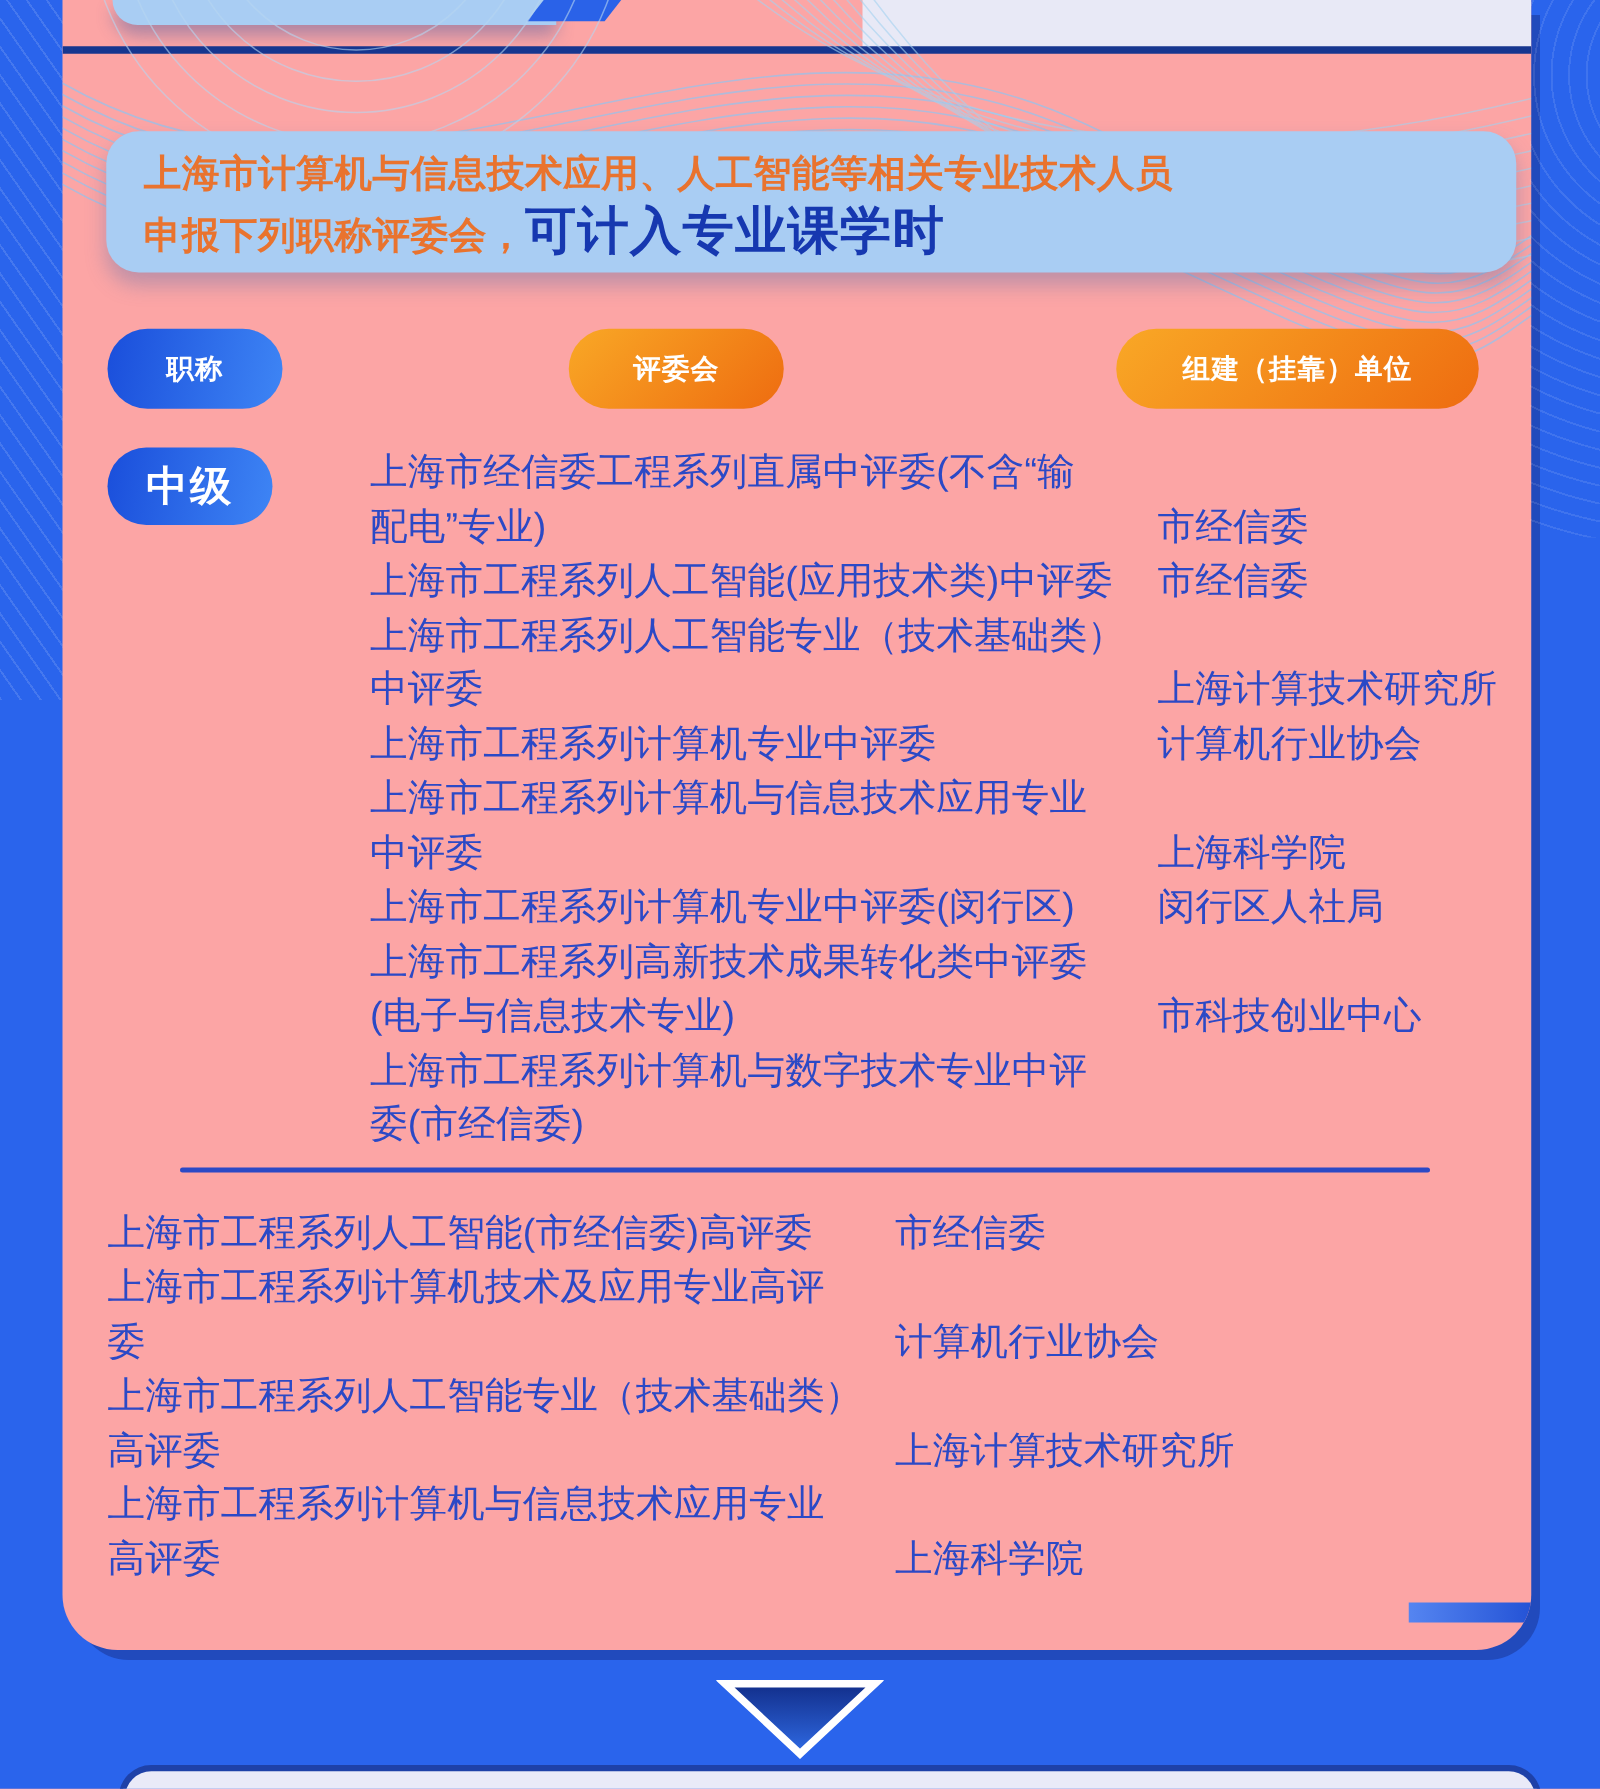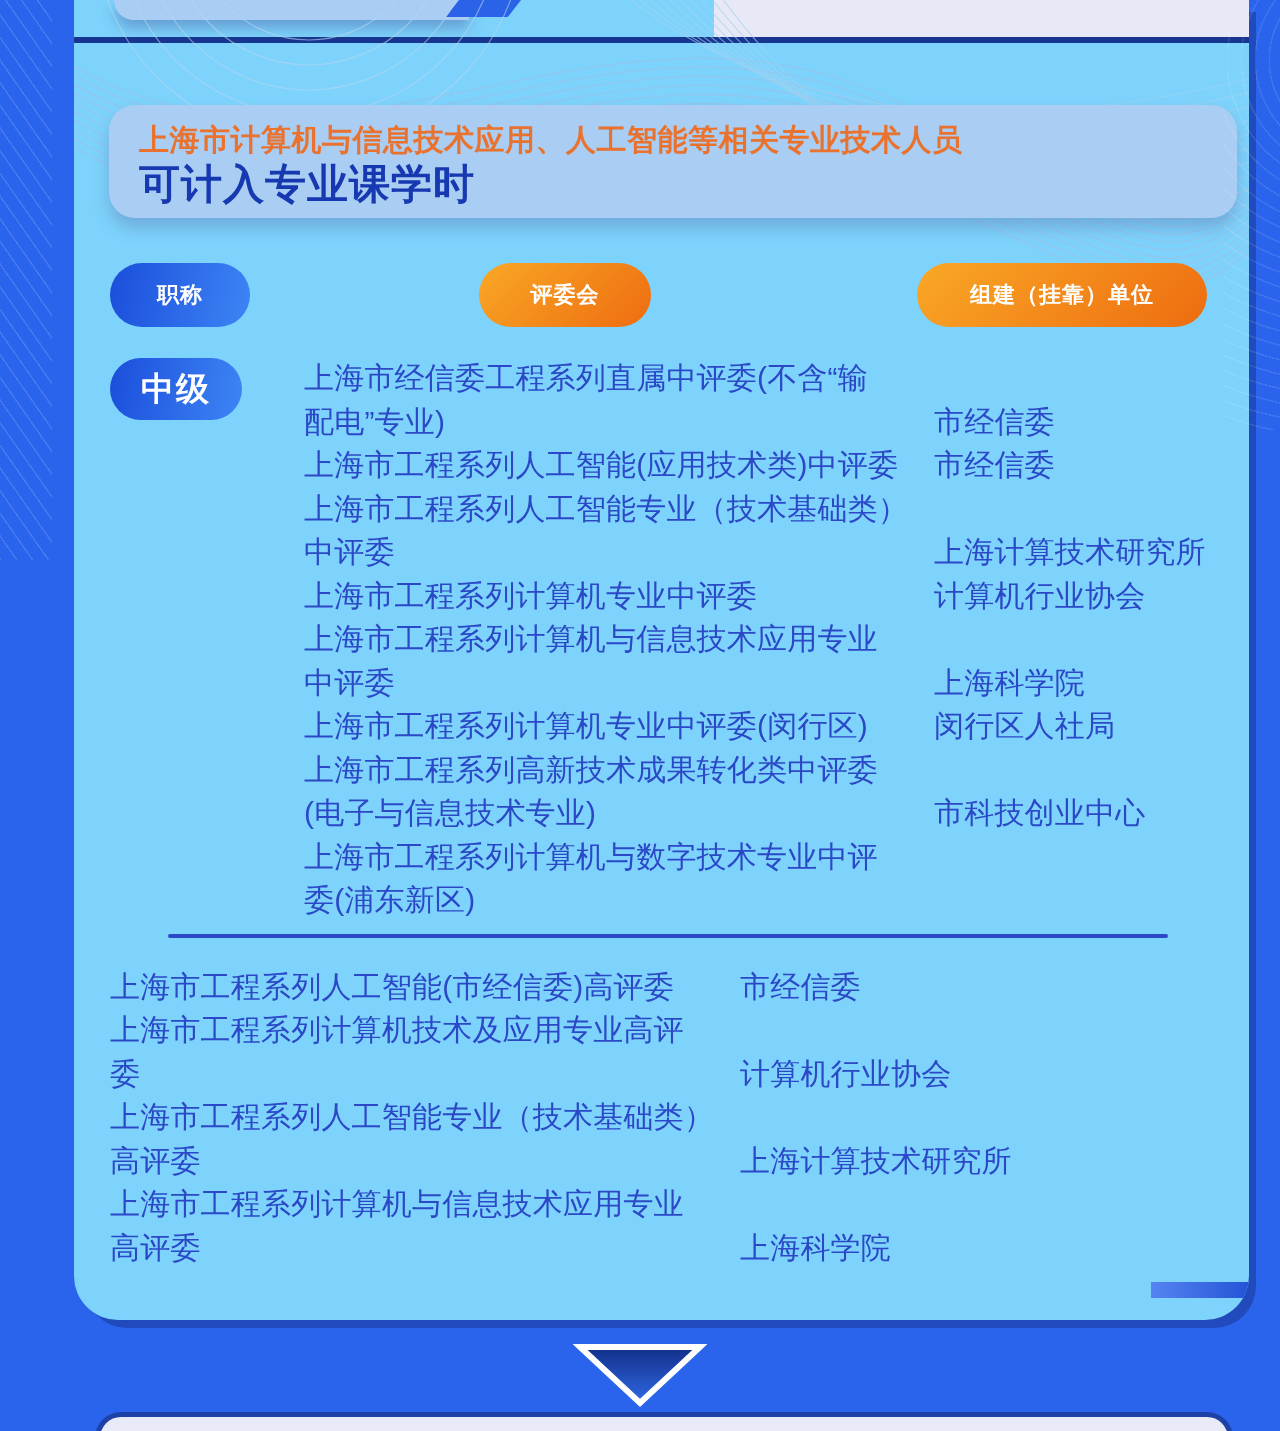--- a/index.html
+++ b/index.html
@@ -18,25 +18,24 @@
     pointer-events:none;
   }
   .page::after {
     content:""; position:absolute; right:0; top:0; width:56px; height:430px;
     background:repeating-radial-gradient(circle at 130px 60px, rgba(255,255,255,.10) 0 1.5px, transparent 1.5px 14px);
     pointer-events:none;
   }
 
   .main-card {
     position:absolute; left:50px; top:0; width:1175px; height:1320px;
-    background:#7dd3fc;
+    background:#fca5a5;
     border-radius:0 0 44px 44px;
     box-shadow:9px 10px 0 -2px rgba(27,58,158,.62);
     overflow:hidden;
-    margin-left:24px;
   }
 
   .lavender-strip { position:absolute; left:640px; top:0; width:535px; height:38px; background:#e8e9f6; }
   .remnant {
     position:absolute; left:40px; top:0; width:355px; height:20px;
     background:#a9cdf3; border-radius:0 0 0 22px;
     box-shadow:0 8px 14px rgba(70,90,160,.45);
   }
   .remnant-wedge {
     position:absolute; left:385px; top:0; width:62px; height:17px;
@@ -62,21 +61,21 @@
     color:#fff; font-weight:700; font-size:22px; letter-spacing:1px;
     display:flex; align-items:center; justify-content:center;
   }
   .pill.blue   { background:linear-gradient(100deg,#1a4edb,#3e85f5); }
   .pill.orange { background:linear-gradient(135deg,#f9a826,#ee6c10); }
   .pill-title     { left:36px;  width:140px; }
   .pill-committee { left:405px; width:172px; }
   .pill-unit      { left:843px; width:290px; }
 
   .content { position:absolute; left:36px; top:356px; width:1139px; }
-  .section { display:flex; }
+  .section { display:flex;gap:16px; }
   .level-col { flex:0 0 194px; }
   .level-pill {
     width:132px; height:62px; border-radius:31px; margin-top:2px;
     background:linear-gradient(100deg,#1a4edb,#3e85f5);
     color:#fff; font-size:33px; font-weight:700; letter-spacing:2px;
     display:flex; align-items:center; justify-content:center;
   }
   .rows { flex:1; }
   .row { display:flex; align-items:flex-end; }
   .committee {
@@ -143,20 +142,21 @@
         <circle cx="235" cy="-75" r="140"></circle>
         <circle cx="235" cy="-75" r="165"></circle>
         <circle cx="235" cy="-75" r="190"></circle>
         <circle cx="235" cy="-75" r="215"></circle>
       </g>
     </svg>
 
     <div class="banner">
       <div class="banner-line1">上海市计算机与信息技术应用、人工智能等相关专业技术人员</div>
       <div class="banner-line2">
+        <span class="prefix">申报下列职称评委会，</span>
         <span class="emphasis">可计入专业课学时</span>
       </div>
     </div>
 
     <div class="pill-row">
       <div class="pill blue pill-title">职称</div>
       <div class="pill orange pill-committee">评委会</div>
       <div class="pill orange pill-unit">组建（挂靠）单位</div>
     </div>
 
@@ -194,21 +194,21 @@
             <div class="committee">上海市工程系列计算机专业中评委(闵行区)</div>
             <div class="unit">闵行区人社局</div>
           </div>
           <div class="row">
             <div class="committee">上海市工程系列高新技术成果转化类中评委
 (电子与信息技术专业)</div>
             <div class="unit">市科技创业中心</div>
           </div>
           <div class="row">
             <div class="committee">上海市工程系列计算机与数字技术专业中评
-委(浦东新区)</div>
+委(市经信委)</div>
           </div>
         </div>
       </div>
 
       <div class="divider"></div>
 
       <div class="section senior">
         <div class="rows">
           <div class="row">
             <div class="committee">上海市工程系列人工智能(市经信委)高评委</div>

